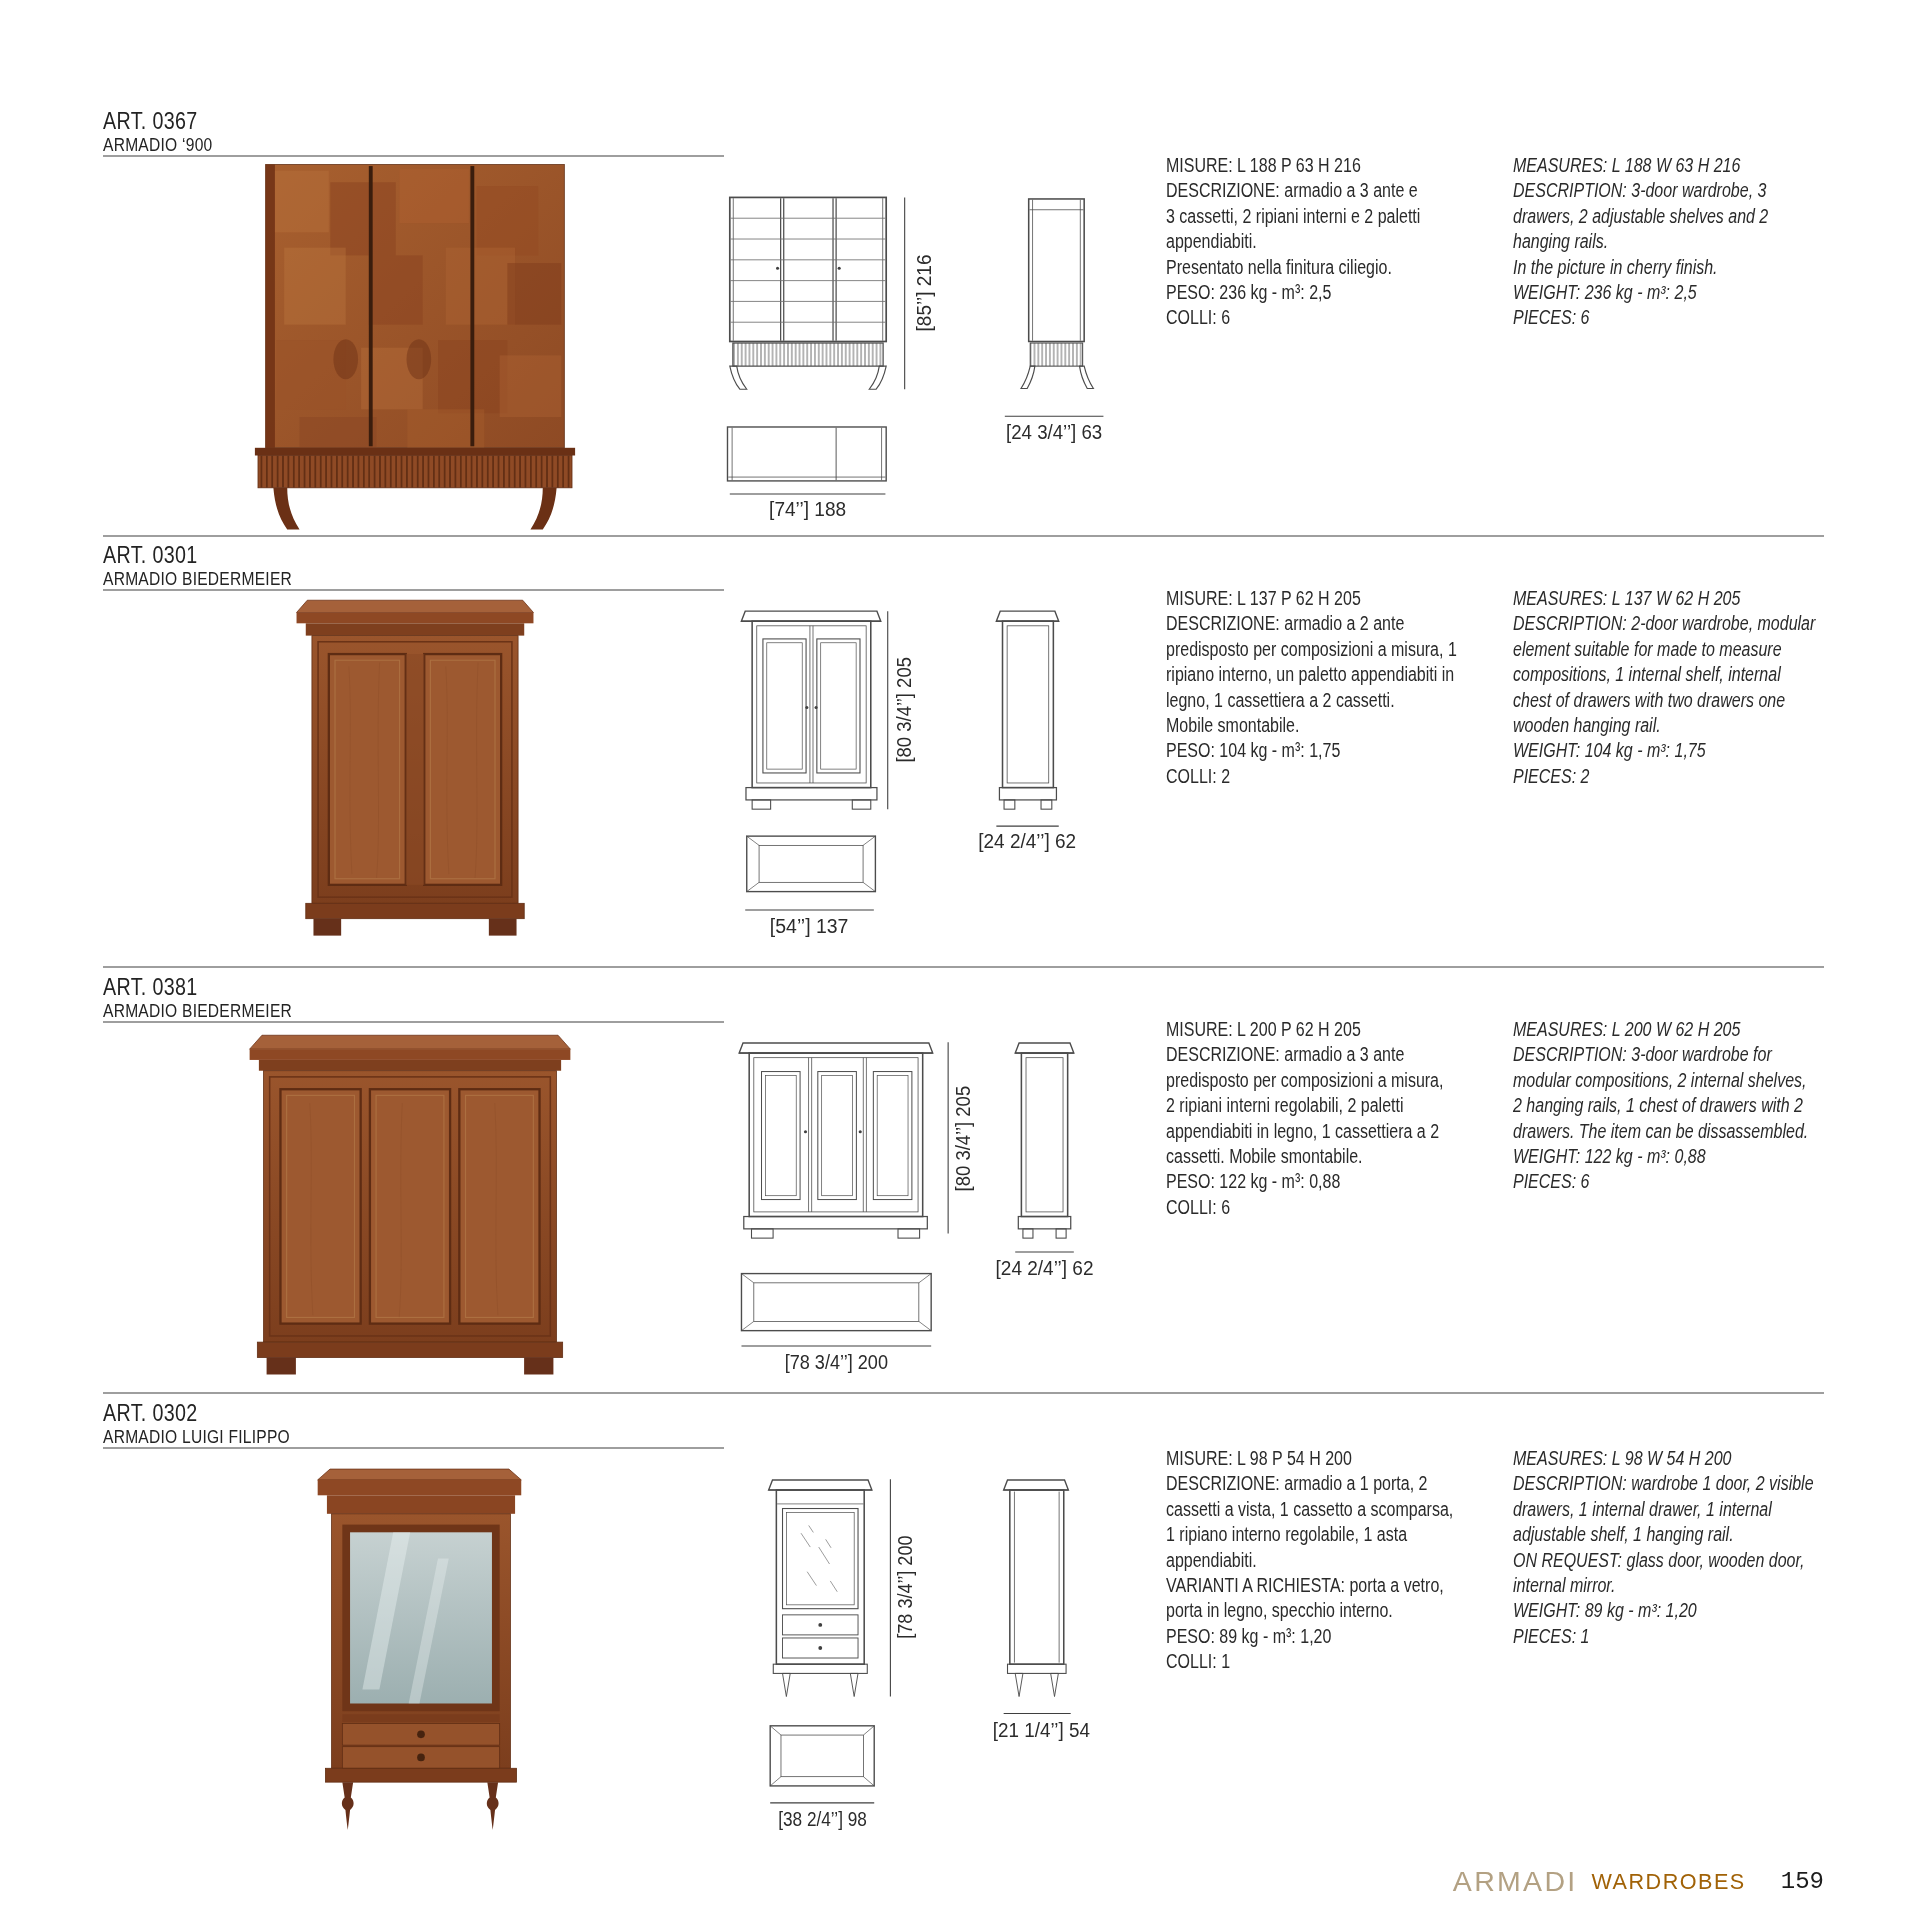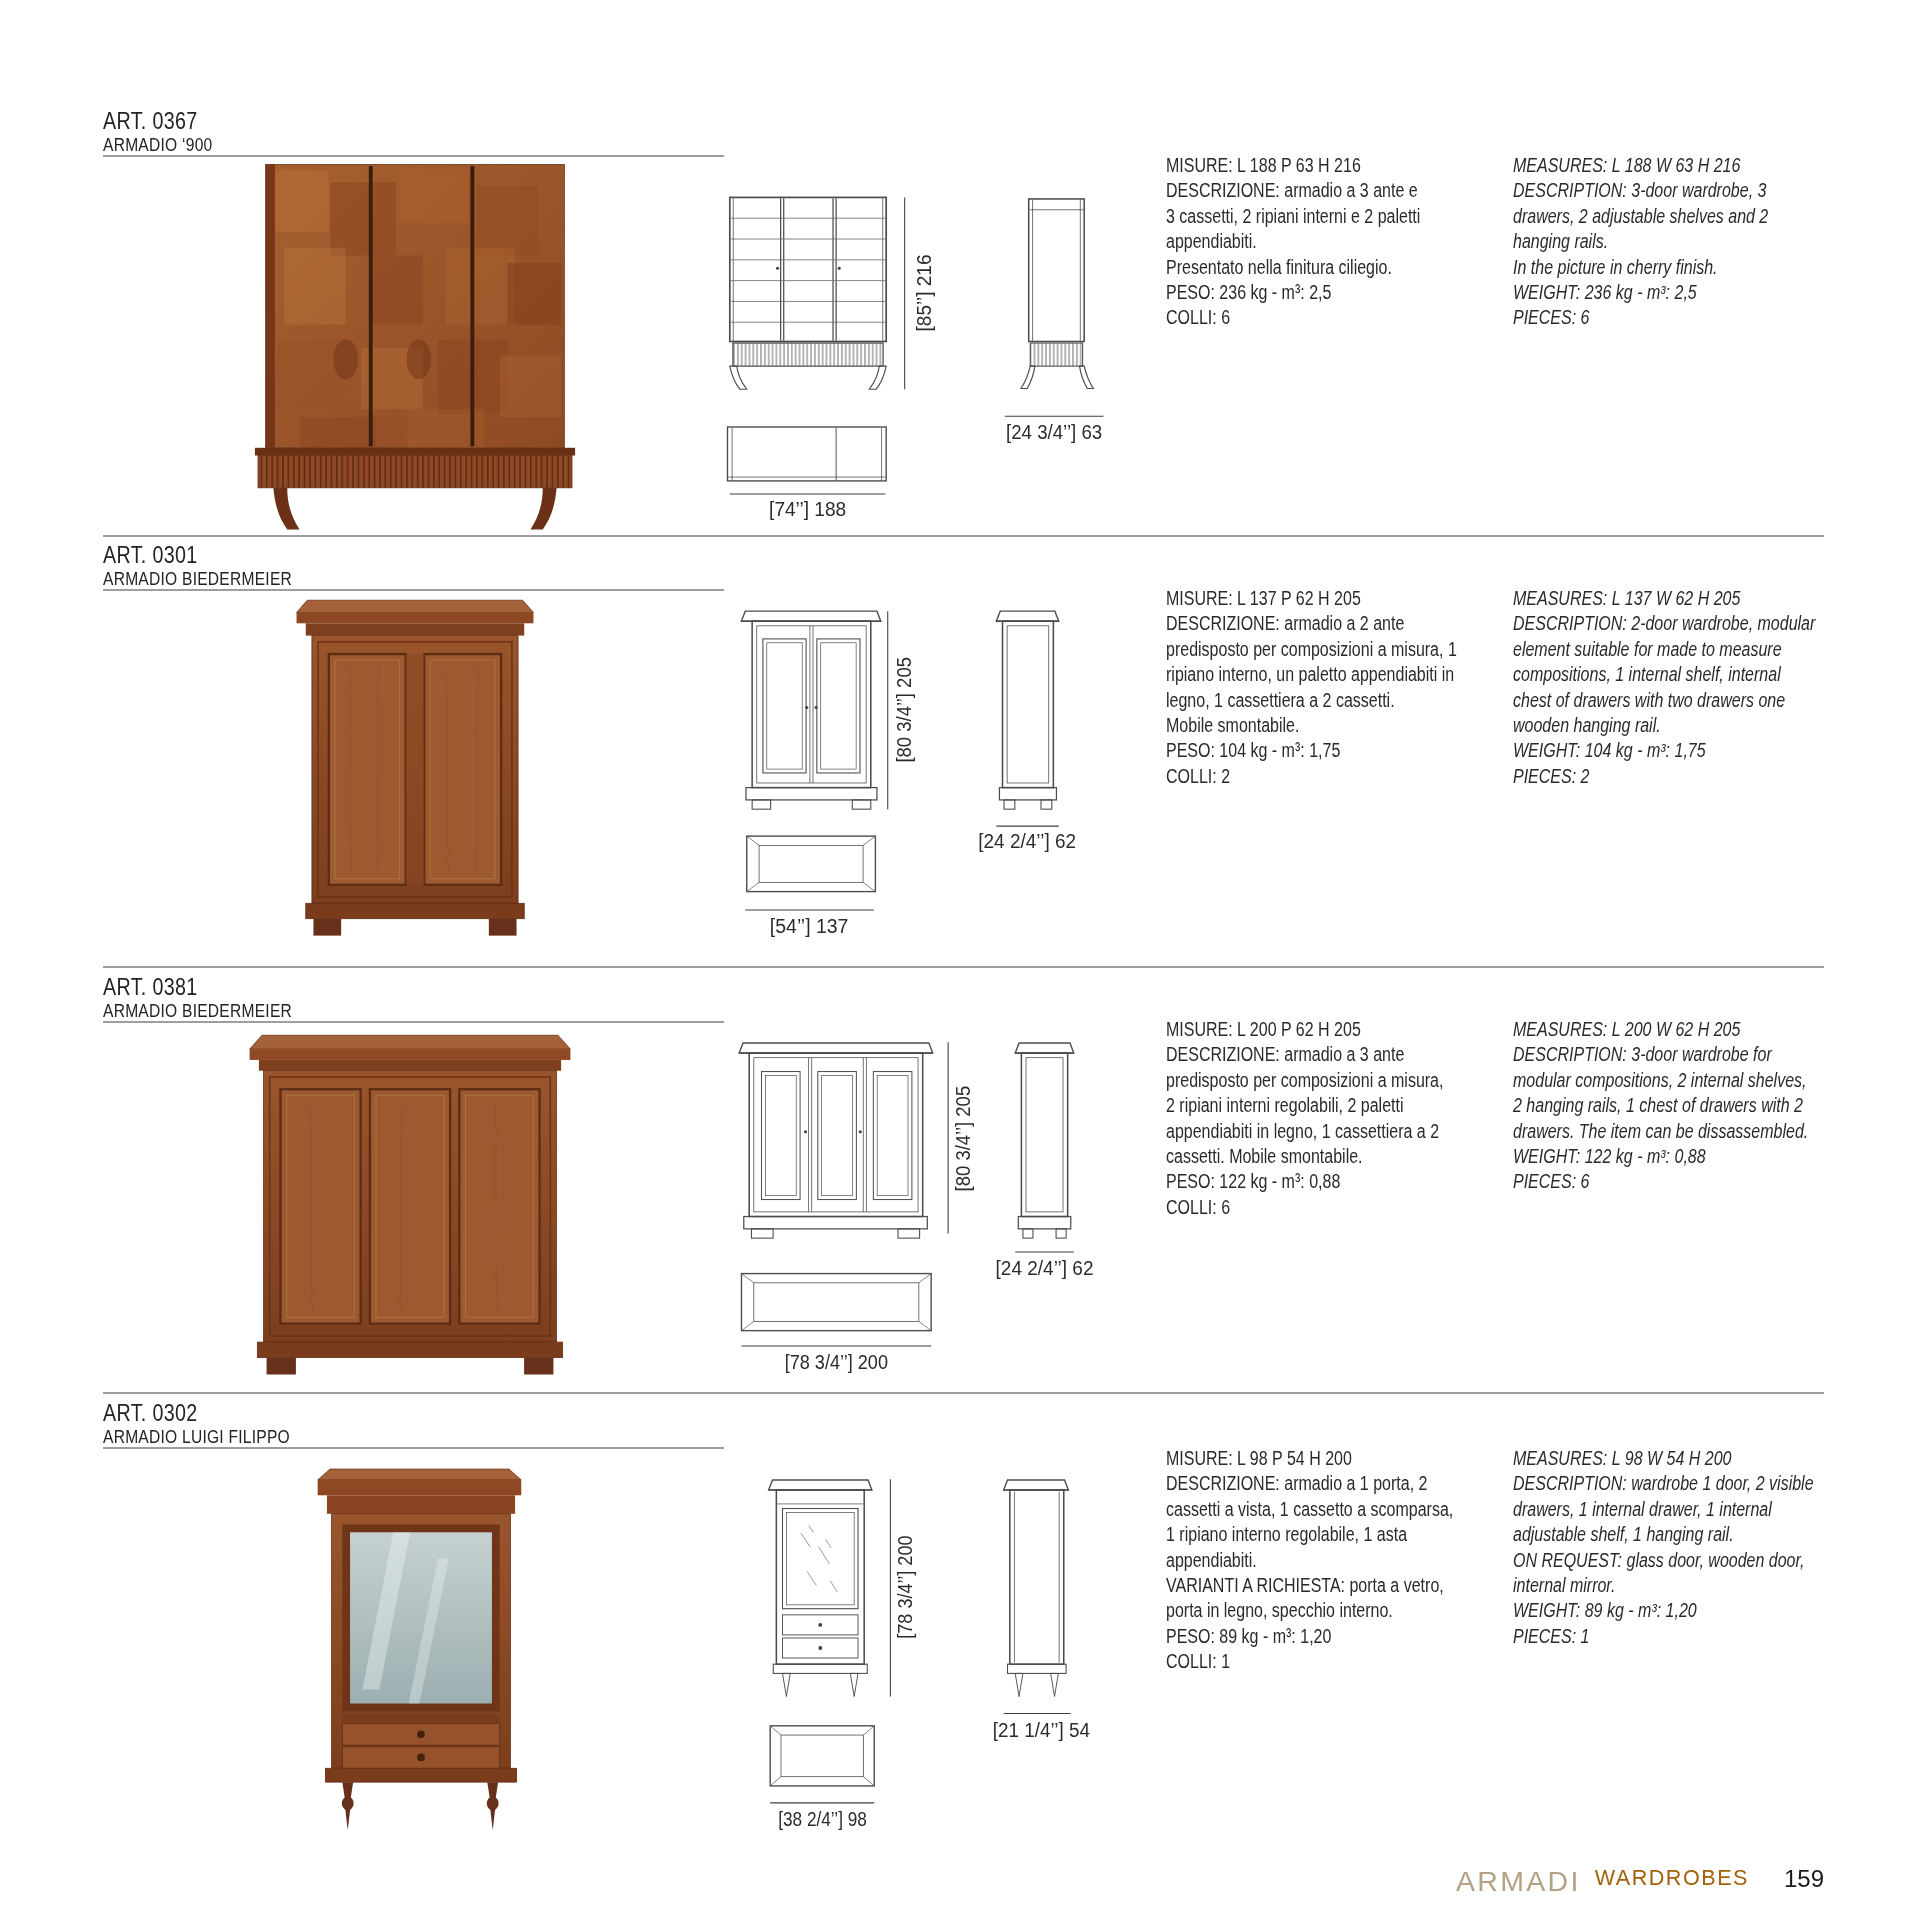--- a/index.html
+++ b/index.html
@@ -9,24 +9,24 @@
   .art{font-size:24px;line-height:26px;letter-spacing:0.4px;color:#232323;}
   .name{font-size:19px;line-height:21px;letter-spacing:0.3px;color:#232323;}
   .rule{position:absolute;height:1.5px;background:#9e9e9e;}
   .rule.full{left:103px;width:1721px;}
   .rule.head{left:103px;width:621px;}
   .txt{position:absolute;font-size:20px;line-height:25.4px;white-space:pre-line;width:539px;
        transform:scaleX(.8);transform-origin:left top;color:#2a2a2a;}
   .txt.en{font-style:italic;}
   svg.abs{position:absolute;}
   svg text{font-family:"Liberation Sans",sans-serif;font-size:26px;fill:#2b2b2b;stroke:none;}
-  .footer{position:absolute;top:1865px;right:102px;display:flex;align-items:flex-start;}
+  .footer{position:absolute;top:1865px;right:102px;display:flex;align-items:center;}
   .f-it{color:#b3a183;font-size:28.5px;letter-spacing:2.3px;}
   .f-en{color:#a16207;font-size:21.6px;letter-spacing:1.5px;margin-left:14px;}
-  .f-num{color:#1c1c1c;font-size:24px;margin-left:35px;}
+  .f-num{color:#1c1c1c;font-size:24px;margin-left:35px;font-family:Liberation Mono, monospace;}
 </style>
 </head>
 <body>
 
 <div class="page">
 
   <div class="sec-head" style="top:108px">
     <div class="art">ART. 0367</div>
     <div class="name">ARMADIO ‘900</div>
   </div>

